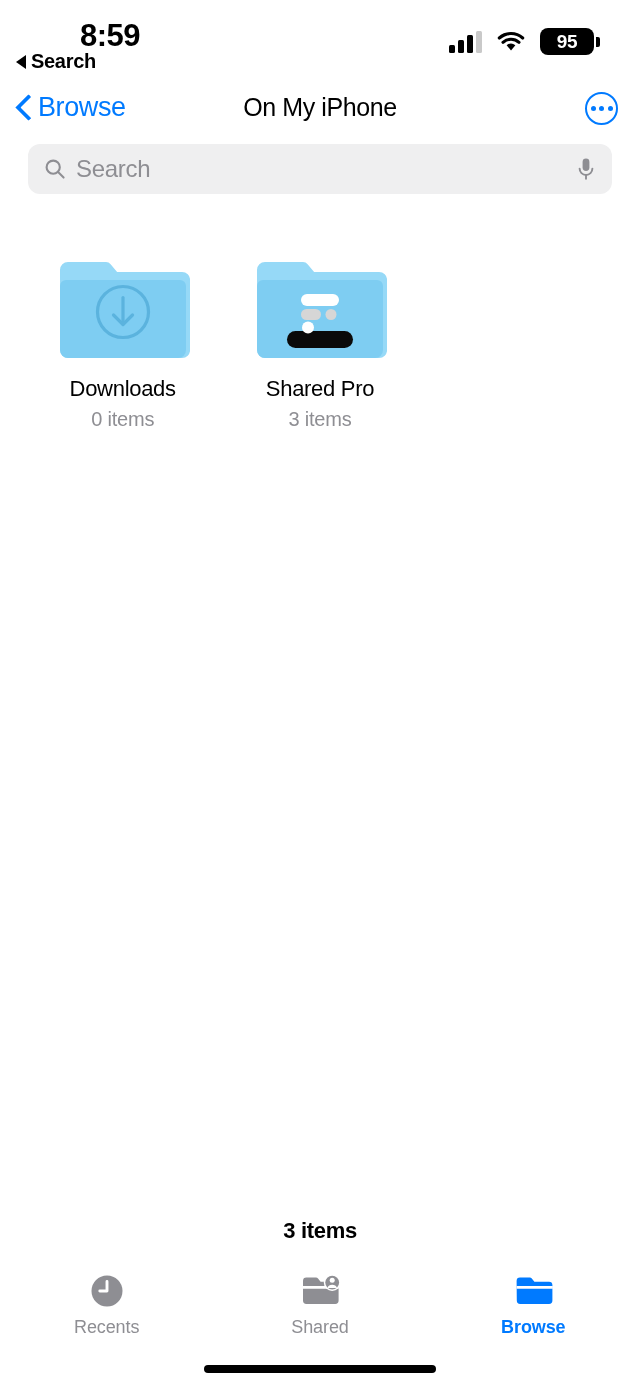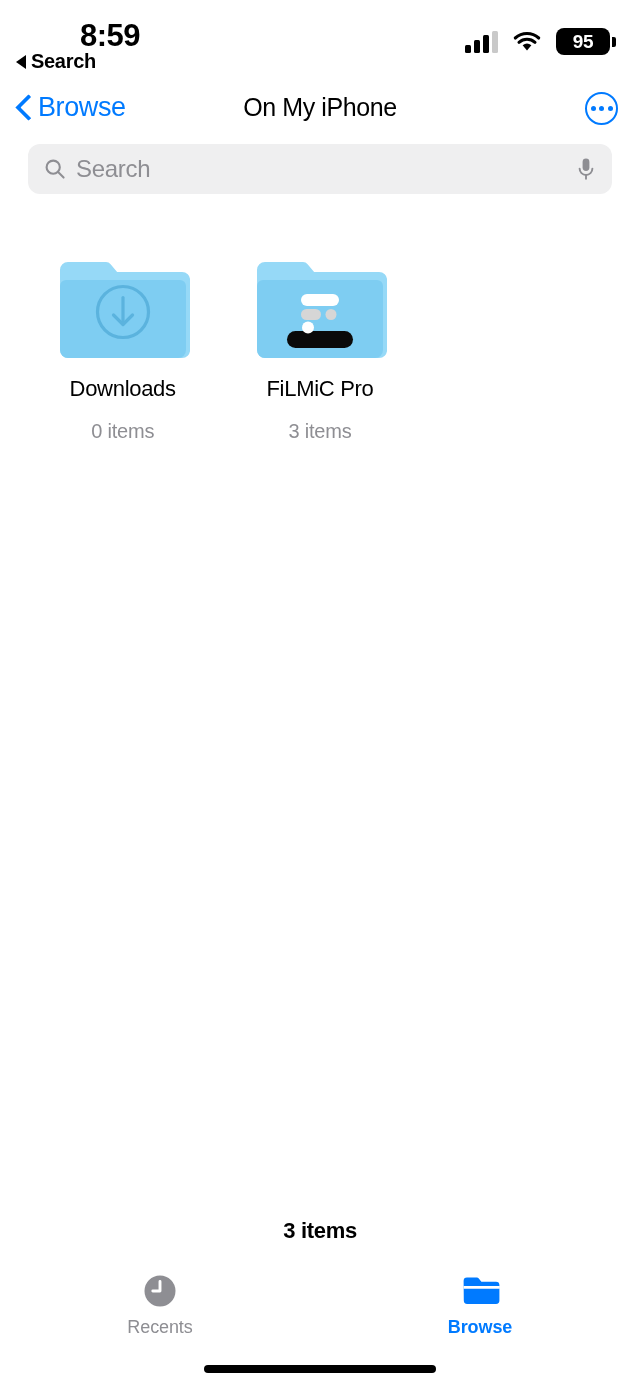--- a/index.html
+++ b/index.html
@@ -45,21 +45,21 @@
   }
   .back-tri {
     width: 0; height: 0;
     border-top: 7px solid transparent;
     border-bottom: 7px solid transparent;
     border-right: 10px solid #000;
     display: inline-block;
   }
   .status-right {
     position: absolute;
-    right: 24px;
+    right: 40px;
     top: 28px;
     display: flex;
     align-items: center;
     gap: 14px;
   }
   .signal {
     display: flex;
     align-items: flex-end;
     gap: 3px;
     height: 22px;
@@ -226,21 +226,21 @@
     font-size: 22px;
     letter-spacing: -0.3px;
     color: #000;
     text-align: center;
     line-height: 1.2;
   }
   .folder-count {
     font-size: 20px;
     color: #8e8e93;
     letter-spacing: -0.2px;
-    margin-top: 18px;
+    margin-top: 6px;
     text-align: center;
   }
 
   
   .app-tile-filmic {
     width: 66px; height: 66px;
     background: #0a0a0a;
     border-radius: 16px;
     position: relative;
   }
@@ -406,21 +406,21 @@
           <span class="app-tile-filmic">
             <svg viewBox="0 0 66 66" width="66" height="66" aria-hidden="true">
               <rect x="14" y="15" width="38" height="12" rx="6" fill="#ffffff"></rect>
               <rect x="14" y="30" width="20" height="11" rx="5.5" fill="#d6d6d6"></rect>
               <circle cx="44" cy="35.5" r="5.5" fill="#d6d6d6"></circle>
               <circle cx="21" cy="48.5" r="6" fill="#ffffff"></circle>
             </svg>
           </span>
         </span>
       </div>
-      <div class="folder-name">FiLMiC Pro</div>
+      <div class="folder-name">Shared Pro</div>
       <div class="folder-count">3 items</div>
     </div>
 
 
   </div>
 </div>
 
 <div class="footer-count">3 items</div>
 
 <div class="tab-bar">
@@ -428,20 +428,33 @@
   <div class="tab-item">
     <span class="tab-icon">
       <svg viewBox="0 0 40 40" width="40" height="40" aria-hidden="true">
         <circle cx="20" cy="20" r="15.5" fill="#8e8e93"></circle>
         <path d="M20 10.5 V20 H12.8" stroke="#ffffff" stroke-width="2.9" fill="none" stroke-linecap="round" stroke-linejoin="round"></path>
       </svg>
     </span>
     <span class="tab-label">Recents</span>
   </div>
 
+  <div class="tab-item">
+    <span class="tab-icon">
+      <svg viewBox="0 0 42 40" width="42" height="40" aria-hidden="true">
+        <path d="M4 10 a3.4 3.4 0 0 1 3.4-3.4 h9.6 a2.6 2.6 0 0 1 2 0.95 l2.6 3.15 h14.6 a3.4 3.4 0 0 1 3.4 3.4 v15.5 a3.4 3.4 0 0 1 -3.4 3.4 h-28.8 a3.4 3.4 0 0 1 -3.4 -3.4 Z" fill="#8e8e93"></path>
+        <path d="M4 16.4 h35.6" stroke="#ffffff" stroke-width="2.6"></path>
+        <circle cx="33.2" cy="11.6" r="8.4" fill="#ffffff"></circle>
+        <circle cx="33.2" cy="11.6" r="6.9" fill="#8e8e93"></circle>
+        <circle cx="33.2" cy="9.2" r="2.5" fill="#ffffff"></circle>
+        <path d="M28.3 17.1 a5.3 5.3 0 0 1 9.8 0 Z" fill="#ffffff"></path>
+      </svg>
+    </span>
+    <span class="tab-label">Shared</span>
+  </div>
 
   <div class="tab-item active">
     <span class="tab-icon">
       <svg viewBox="0 0 40 40" width="40" height="40" aria-hidden="true">
         <path d="M3.6 10 a3.4 3.4 0 0 1 3.4-3.4 h9.8 a2.6 2.6 0 0 1 2 0.95 l2.6 3.15 h14.6 a3.4 3.4 0 0 1 3.4 3.4 v15.5 a3.4 3.4 0 0 1 -3.4 3.4 h-28.8 a3.4 3.4 0 0 1 -3.4 -3.4 Z" fill="#007aff"></path>
         <path d="M3.6 16.4 h36.2" stroke="#ffffff" stroke-width="2.6"></path>
       </svg>
     </span>
     <span class="tab-label">Browse</span>
   </div>

